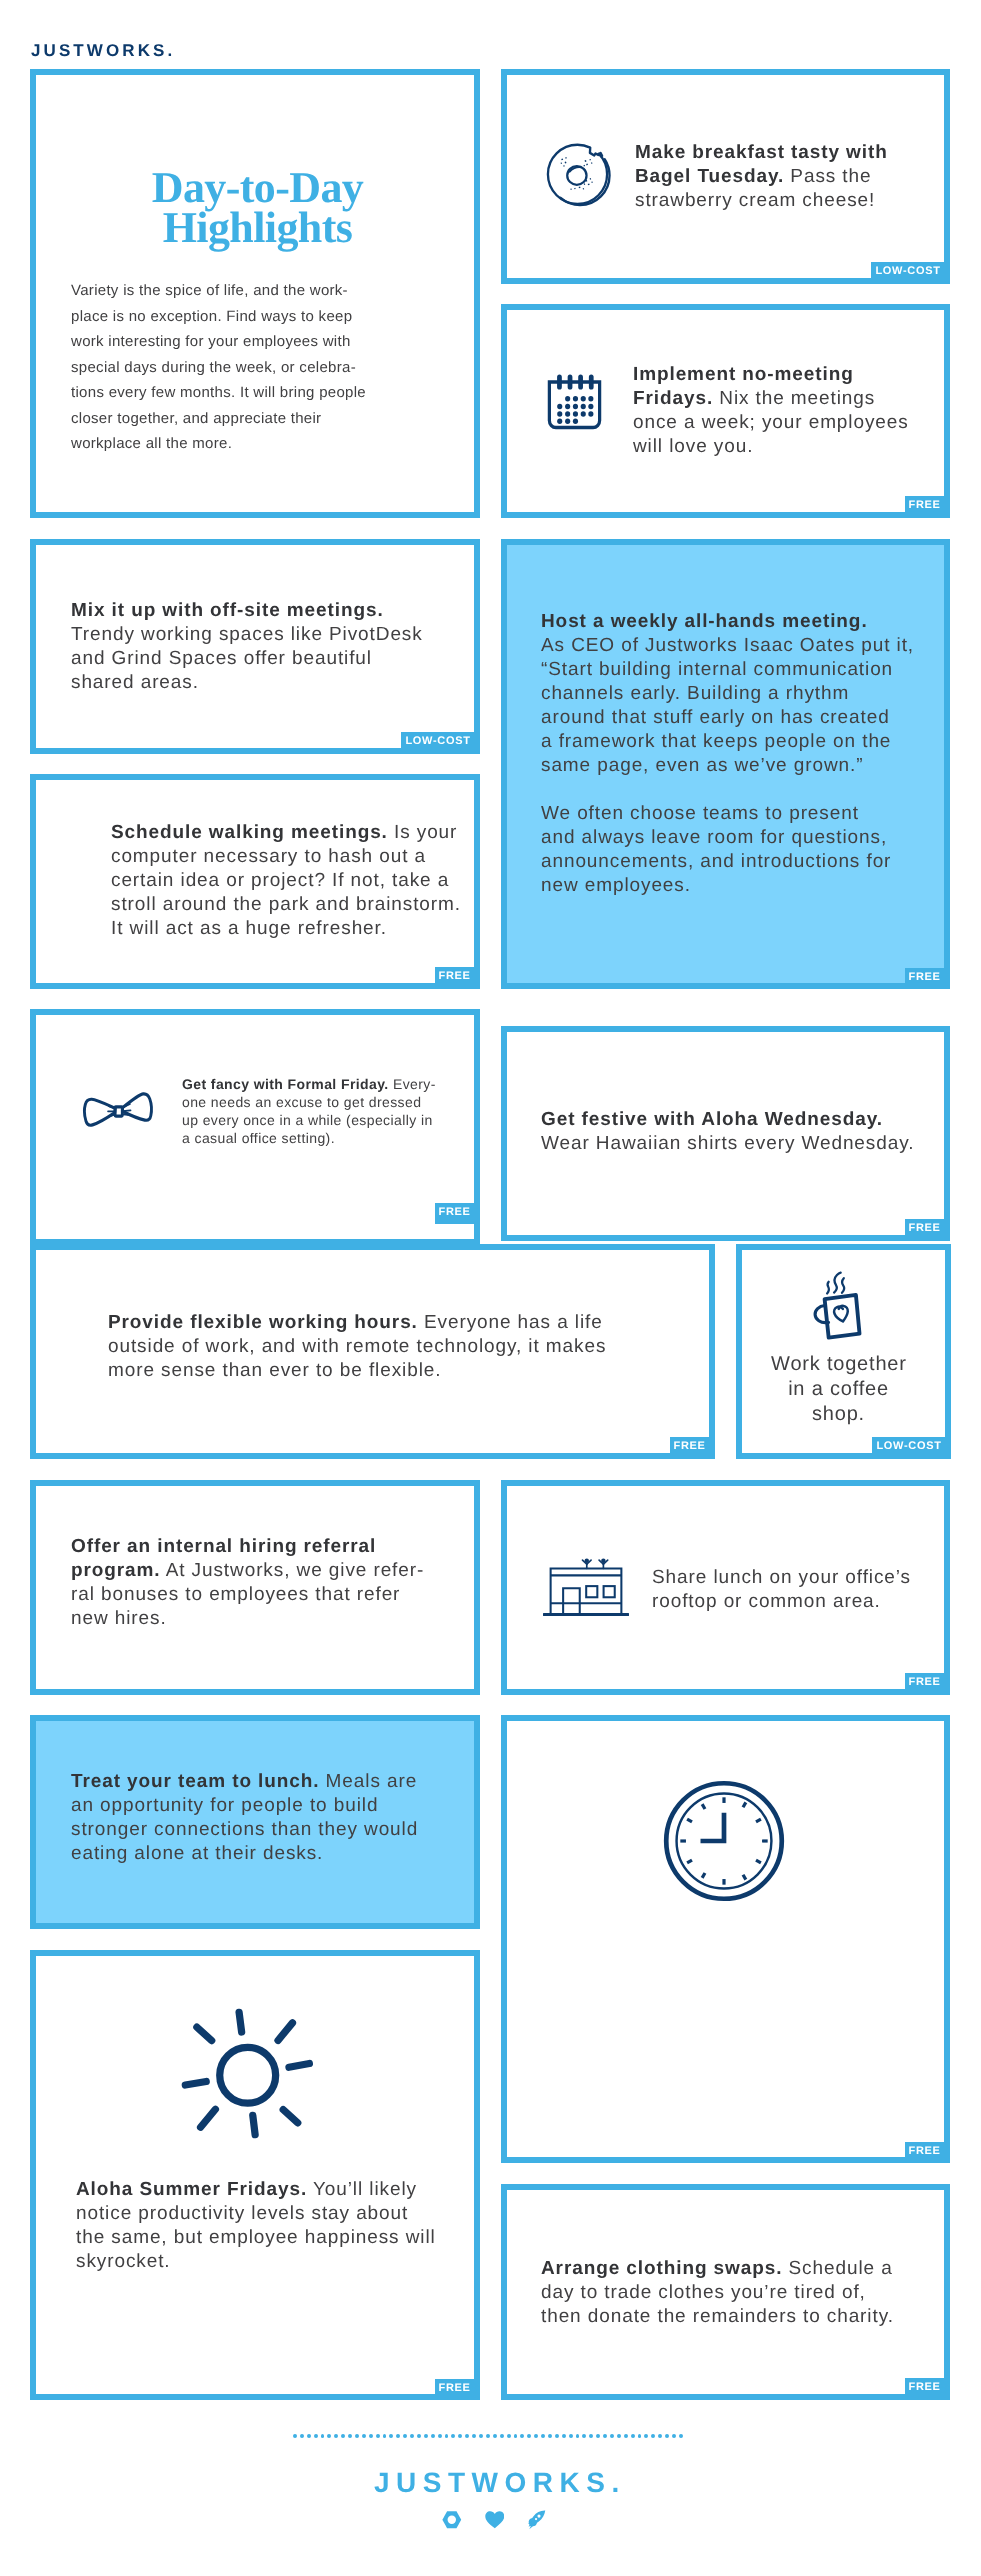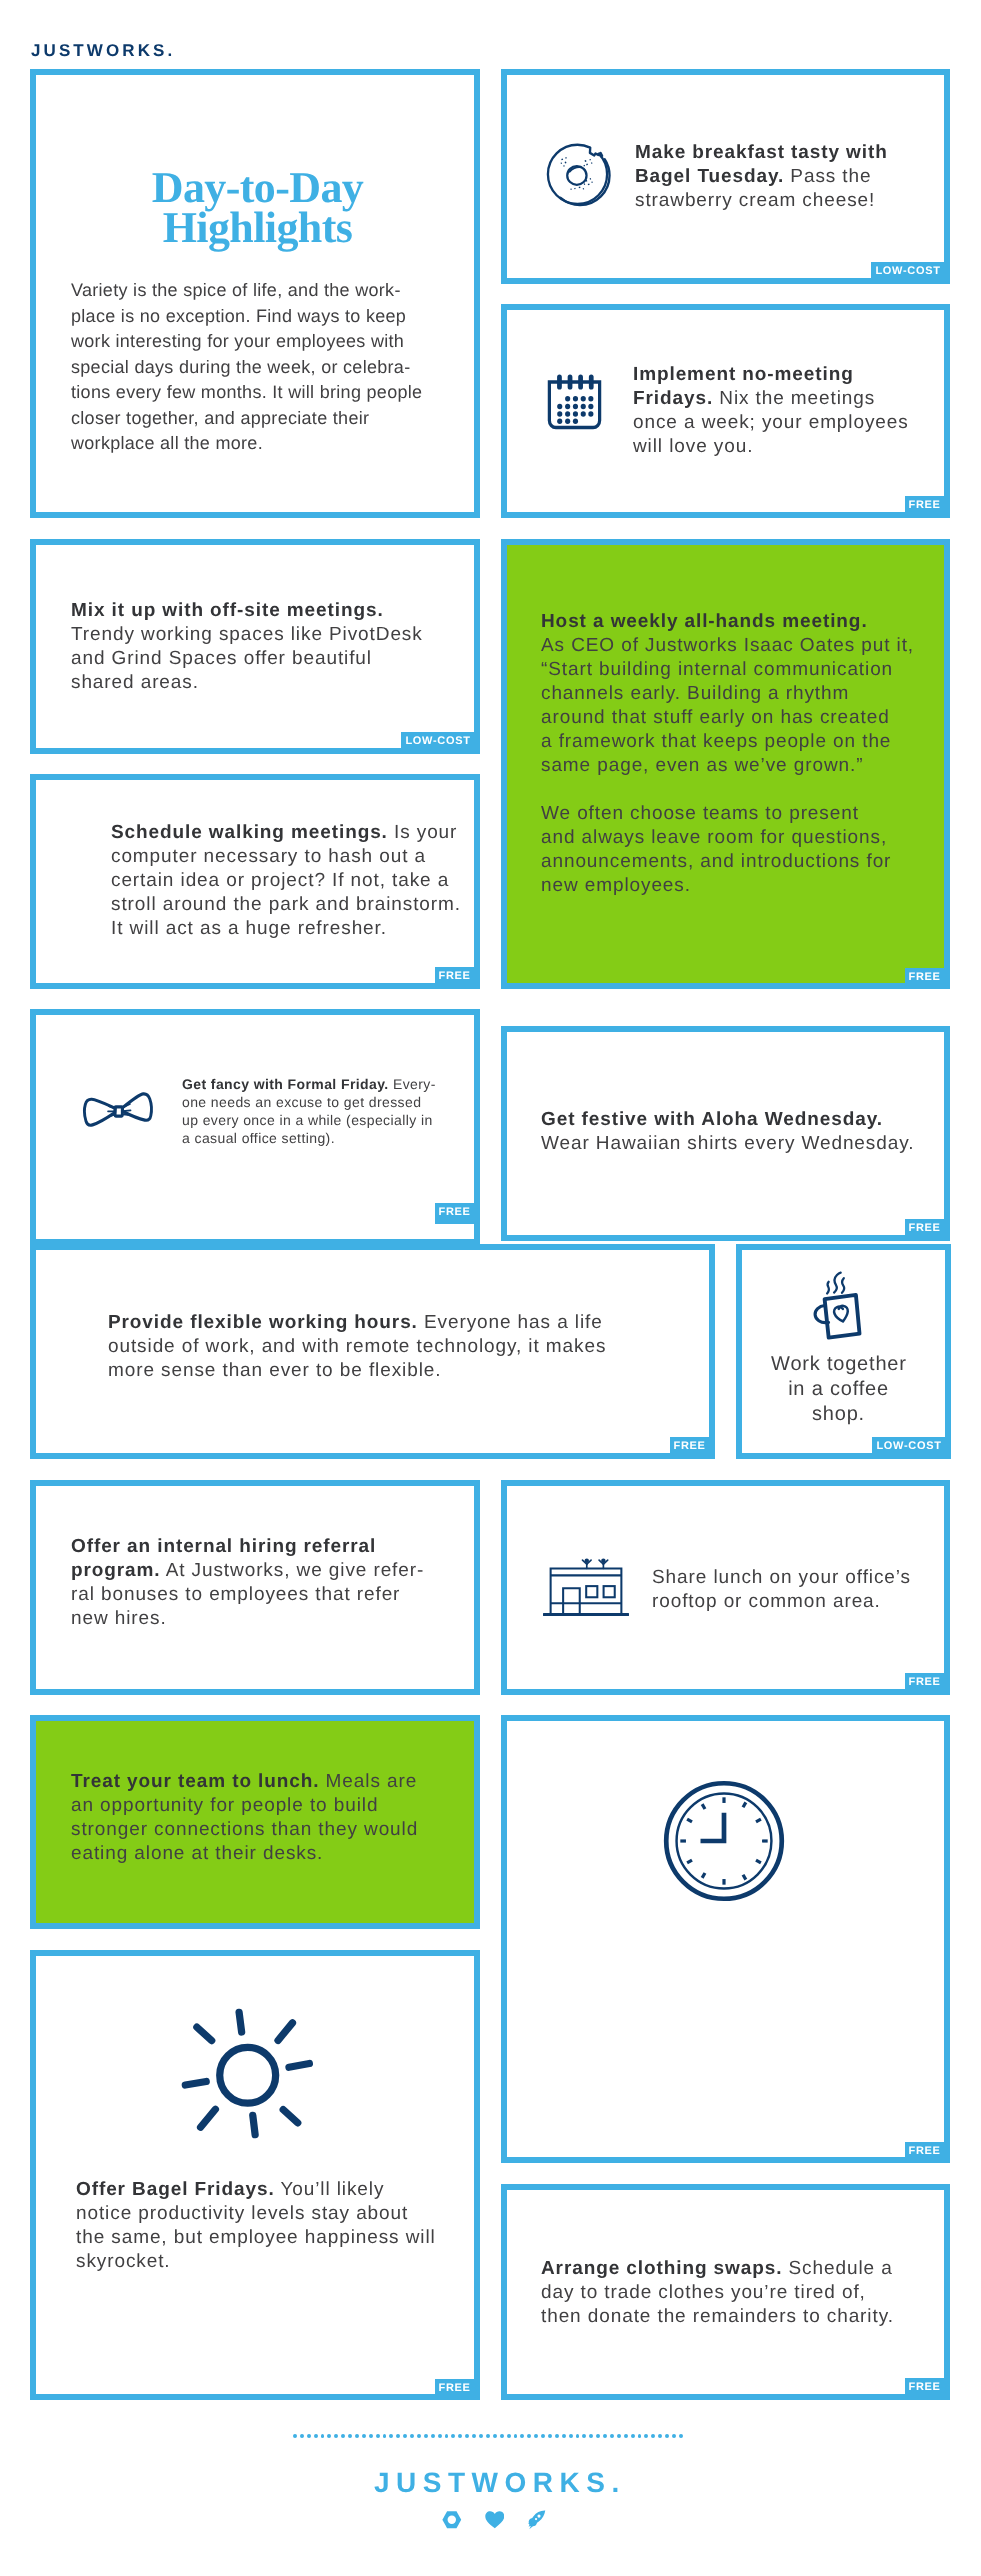--- a/index.html
+++ b/index.html
@@ -7,27 +7,27 @@
   body{width:981px;height:2576px;font-family:"Liberation Sans",sans-serif;position:relative;overflow:hidden;
        -webkit-font-smoothing:antialiased;text-rendering:geometricPrecision;}
   .stage{position:absolute;left:0;top:0;width:981px;height:2576px;}
 
   
   .brand-top{position:absolute;left:31px;top:40px;font-size:17px;font-weight:bold;
              letter-spacing:3.1px;color:#0d3a6b;line-height:21.6px;}
 
   
   .card{position:absolute;box-sizing:border-box;border:6.9px solid #3fb0e4;background:#ffffff;}
-  .card.tinted{background:#84cc16;}
+  .card.tinted{background:#7dd3fc;}
 
   .body{position:absolute;color:#414042;font-size:19px;line-height:24px;letter-spacing:0.9px;}
   .body b{font-weight:bold;color:#333437;}
   .body.small{font-size:14px;line-height:18px;letter-spacing:0.4px;}
   .body.centered{text-align:center;font-size:20px;line-height:25px;letter-spacing:0.8px;text-indent:0.8px;}
-  .body.intro{font-size:18px;line-height:25.5px;letter-spacing:0.3px;}
+  .body.intro{font-size:15px;line-height:25.5px;letter-spacing:0.3px;}
 
   .title{position:absolute;color:#3fb0e4;font-family:"Liberation Serif",serif;font-weight:bold;
          font-size:44px;line-height:40px;letter-spacing:-0.6px;text-align:center;}
 
   
   .tag{position:absolute;background:#3fb0e4;color:#fff;font-size:11px;font-weight:bold;
        letter-spacing:0.7px;display:flex;align-items:center;justify-content:center;
        box-sizing:border-box;padding-bottom:2px;padding-right:4.9px;}
 
   
@@ -251,21 +251,21 @@
         <path d="M60.4 5.4 63.0 25.6"></path>
         <path d="M76.8 130.6 74.4 110.8"></path>
         <path d="M5.4 79.8 26.8 76.2"></path>
         <path d="M132.3 57.8 111.4 61.6"></path>
         <path d="M17.2 20.6 32.4 34.4"></path>
         <path d="M120.4 118.5 105.5 105.0"></path>
         <path d="M115.0 16.2 100.2 34.2"></path>
         <path d="M21.0 123.0 36.2 104.6"></path>
       </svg>
     </span>
-    <div class="body" style="left:40px;top:222px;width:412px;"><b>Offer Bagel Fridays.</b> You’ll likely<br>notice productivity levels stay about<br>the same, but employee happiness will<br>skyrocket.</div>
+    <div class="body" style="left:40px;top:222px;width:412px;"><b>Aloha Summer Fridays.</b> You’ll likely<br>notice productivity levels stay about<br>the same, but employee happiness will<br>skyrocket.</div>
     <span class="tag" style="left:399px;top:423px;width:44px;height:20.6px;">FREE</span>
   </div>
 
   <div class="card" style="left:501px;top:2184px;width:449px;height:216px;">
     <div class="body" style="left:34px;top:67px;width:412px;"><b>Arrange clothing swaps.</b> Schedule a<br>day to trade clothes you’re tired of,<br>then donate the remainders to charity.</div>
     <span class="tag" style="left:398px;top:188px;width:44px;height:20.6px;">FREE</span>
   </div>
 
   <div class="dots" style="left:293px;top:2434px;width:396px;">
       <i></i>

